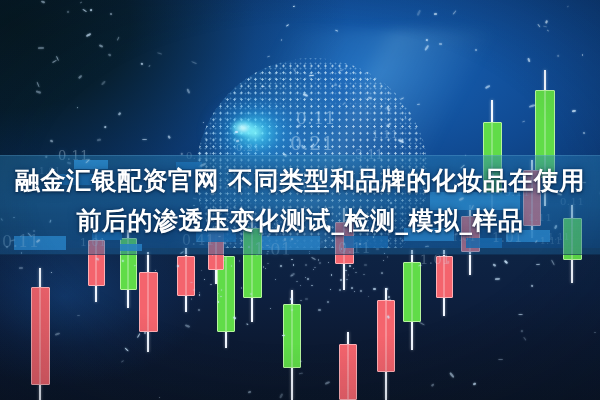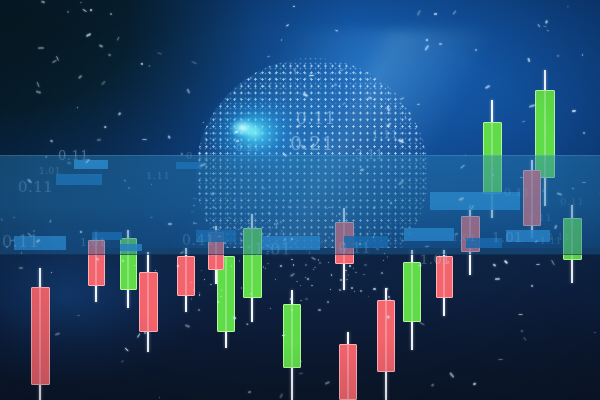--- a/index.html
+++ b/index.html
@@ -572,14 +572,18 @@
       <span class="num" style="left: 186px; top: 150px; font-size: 10px; opacity: 0.4;">0.11</span>
       <span class="num" style="left: 236px; top: 142px; font-size: 10px; opacity: 0.4;">0.21</span>
     </div>
 
   <div class="band"></div>
   <div class="band-top-line"></div>
   <div class="band-bot-line"></div>
 
   <div class="bg-vignette"></div>
 
+  <div class="headline">
+    <span class="l1">融金汇银配资官网 不同类型和品牌的化妆品在使用</span>
+    <span class="l2">前后的渗透压变化测试_检测_模拟_样品</span>
+  </div>
 
 </div>
 
 </body></html>

